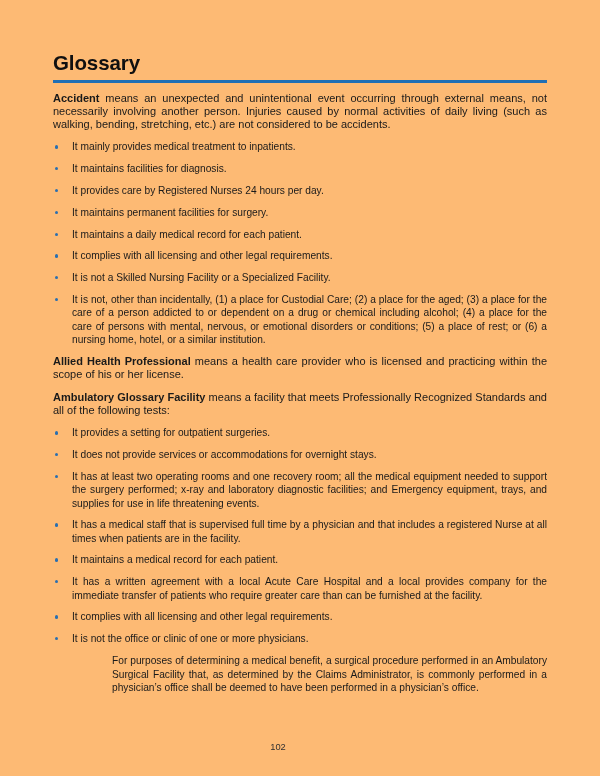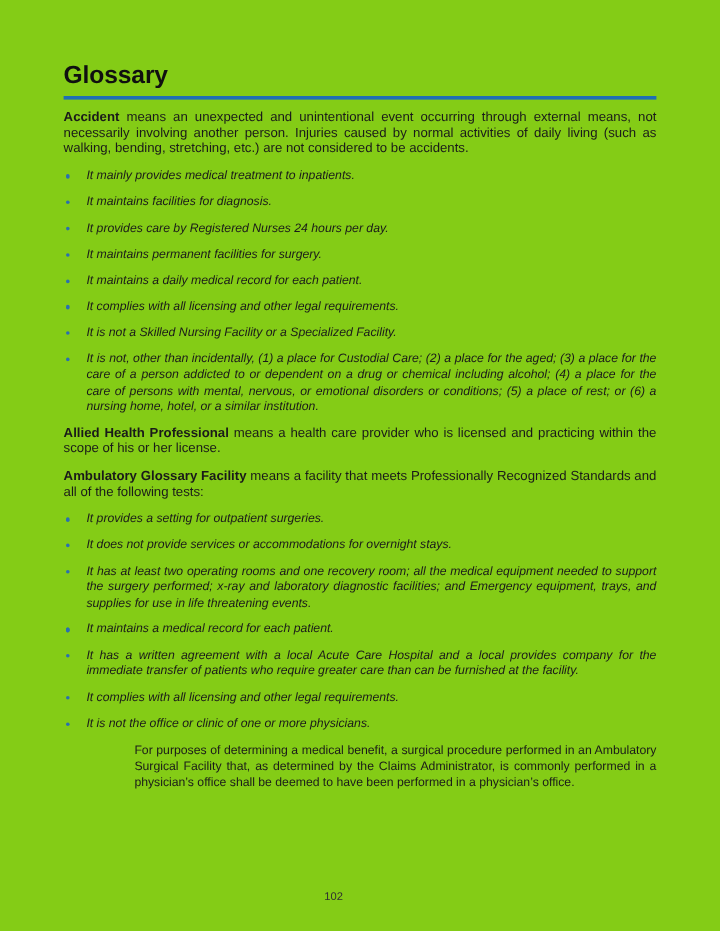--- a/index.html
+++ b/index.html
@@ -13,21 +13,21 @@
     position: relative;
     font-family: "Liberation Sans", sans-serif;
     color: #000000;
     overflow: hidden;
   }
   .page {
     position: absolute;
     left: 0; top: 0;
     width: 600px;
     height: 776px;
-    background: #84cc16;
+    background: #fdba74;
   }
   .content {
     position: absolute;
     left: 53px;
     top: 52px;
     width: 494px;
   }
   .page-title {
     font-size: 20.5px;
     font-weight: bold;
@@ -48,21 +48,20 @@
     text-align: justify;
     margin: 0 0 9px 0;
     color: #1a1a1a;
   }
   p.para:last-child { margin-bottom: 0; }
   .lead { font-weight: bold; }
   ul.bullets {
     list-style: none;
     margin: 0 0 9px 0;
     padding: 0;
-    font-style: italic;
   }
   ul.bullets li {
     position: relative;
     padding-left: 19px;
     font-size: 10.2px;
     line-height: 13.3px;
     text-align: justify;
     margin-bottom: 8.5px;
     color: #1a1a1a;
   }
@@ -118,21 +117,21 @@
     </ul>
 
     <p class="para"><span class="lead">Allied Health Professional</span><span> means a health care provider who is licensed and practicing within the scope of his or her license.</span></p>
 
     <p class="para"><span class="lead">Ambulatory Glossary Facility</span><span> means a facility that meets Professionally Recognized Standards and all of the following tests:</span></p>
 
     <ul class="bullets">
       <li><span class="dot"></span><span>It provides a setting for outpatient surgeries.</span></li>
       <li><span class="dot"></span><span>It does not provide services or accommodations for overnight stays.</span></li>
       <li><span class="dot"></span><span>It has at least two operating rooms and one recovery room; all the medical equipment needed to support the surgery performed; x-ray and laboratory diagnostic facilities; and Emergency equipment, trays, and supplies for use in life threatening events.</span></li>
-      <li><span class="dot"></span></li>
+      <li><span class="dot"></span><span>It has a medical staff that is supervised full time by a physician and that includes a registered Nurse at all times when patients are in the facility.</span></li>
       <li><span class="dot"></span><span>It maintains a medical record for each patient.</span></li>
       <li><span class="dot"></span><span>It has a written agreement with a local Acute Care Hospital and a local provides company for the immediate transfer of patients who require greater care than can be furnished at the facility.</span></li>
       <li><span class="dot"></span><span>It complies with all licensing and other legal requirements.</span></li>
       <li><span class="dot"></span><span>It is not the office or clinic of one or more physicians.</span></li>
     </ul>
 
     <div class="sub-indent">For purposes of determining a medical benefit, a surgical procedure performed in an Ambulatory Surgical Facility that, as determined by the Claims Administrator, is commonly performed in a physician’s office shall be deemed to have been performed in a physician’s office.</div>
 
   </div>
 

